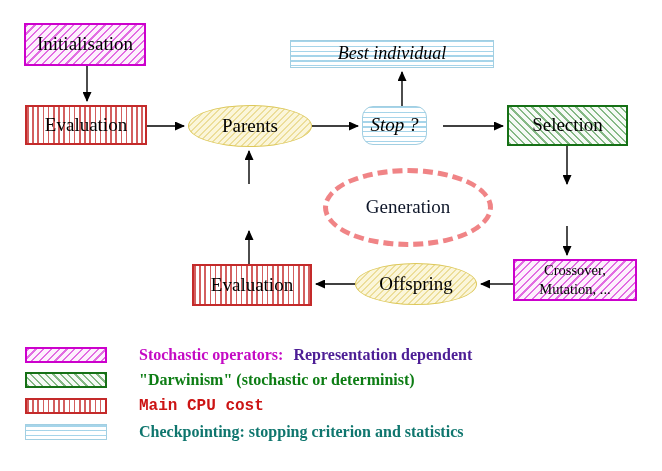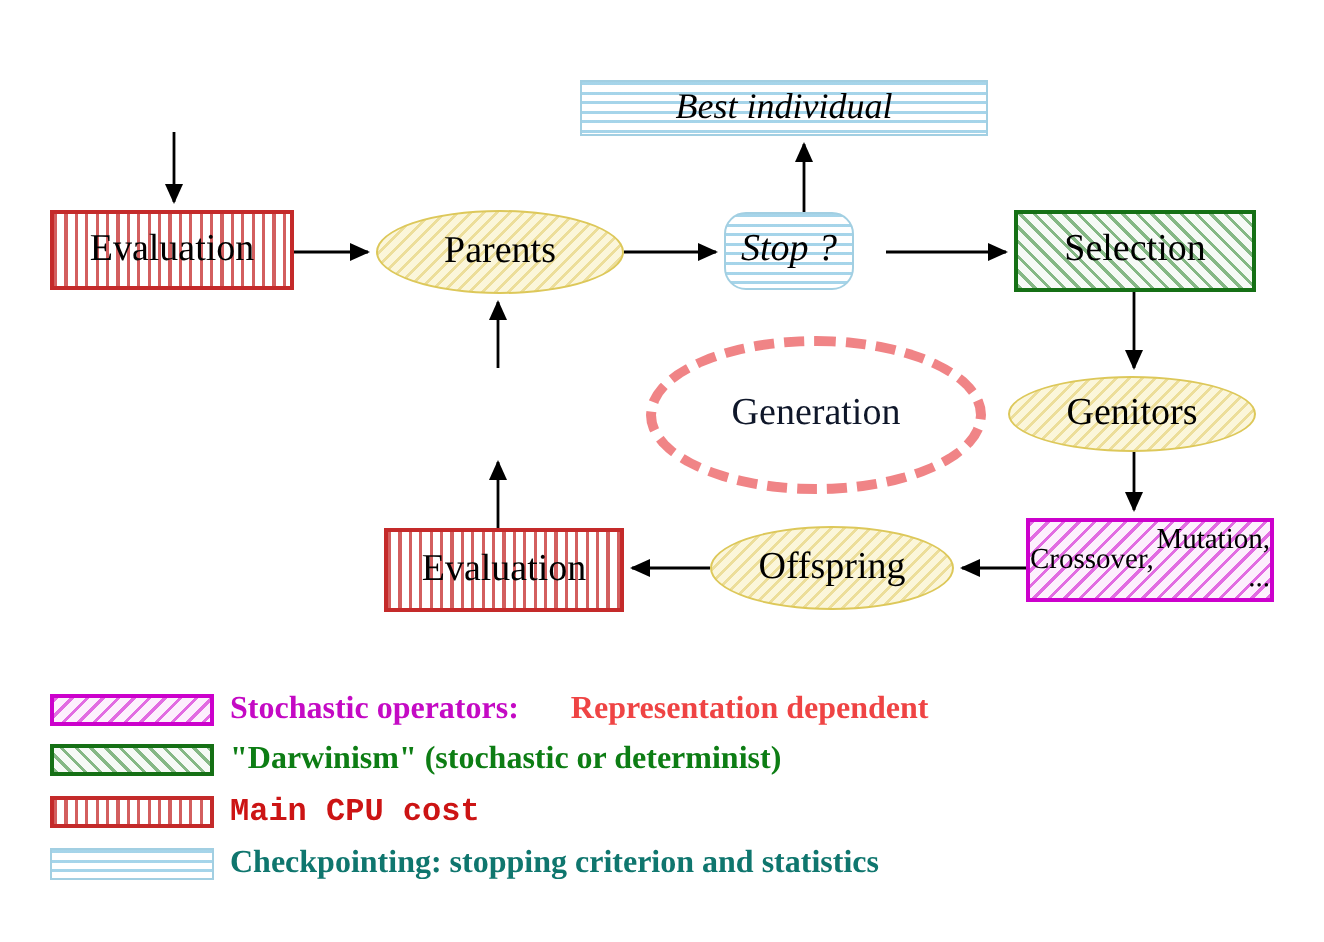--- a/index.html
+++ b/index.html
@@ -38,25 +38,25 @@
   .dashed-ellipse{
     border:5px dashed #f08486;border-radius:50%;
     color:#0f172a;font-size:19px;background:transparent;
   }
   
   #arrows{position:absolute;left:0;top:0;width:662px;height:471px;pointer-events:none;}
   
   .legend-row{position:absolute;display:flex;align-items:center;height:18px;left:25px;}
   .swatch{width:82px;height:16px;flex:0 0 82px;}
   .legend-text{
-    margin-left:8px;font-weight:bold;font-size:16px;white-space:nowrap;
+    margin-left:32px;font-weight:bold;font-size:16px;white-space:nowrap;
     font-family:"Liberation Serif","DejaVu Serif",serif;
   }
   .t-magenta{color:#c40ac4;}
-  .t-gold{color:#ef4444;margin-left:26px;}
+  .t-gold{color:#4c1d95;margin-left:10px;}
   .t-green{color:#0d7d14;}
   .t-red{color:#cc1414;font-family:Liberation Mono, monospace;}
   .t-cyan{color:#0f766e;}
   .two-line{font-size:14.5px;line-height:1.3;}
 </style>
 </head>
 <body>
 
 <div id="canvas">
 
@@ -72,34 +72,34 @@
     <line x1="402" y1="106" x2="402" y2="72" stroke="#000" stroke-width="1.4" marker-end="url(#ah)"></line>
     <line x1="443" y1="126" x2="503" y2="126" stroke="#000" stroke-width="1.4" marker-end="url(#ah)"></line>
     <line x1="567" y1="146" x2="567" y2="184" stroke="#000" stroke-width="1.4" marker-end="url(#ah)"></line>
     <line x1="567" y1="226" x2="567" y2="255" stroke="#000" stroke-width="1.4" marker-end="url(#ah)"></line>
     <line x1="513" y1="284" x2="481" y2="284" stroke="#000" stroke-width="1.4" marker-end="url(#ah)"></line>
     <line x1="355" y1="284" x2="316" y2="284" stroke="#000" stroke-width="1.4" marker-end="url(#ah)"></line>
     <line x1="249" y1="264" x2="249" y2="231" stroke="#000" stroke-width="1.4" marker-end="url(#ah)"></line>
     <line x1="249" y1="184" x2="249" y2="151" stroke="#000" stroke-width="1.4" marker-end="url(#ah)"></line>
   </svg>
 
+  <div class="node hatch-magenta" style="left:24px;top:23px;width:122px;height:43px;">Initialisation</div>
 
   <div class="node stripes-red" style="left:25px;top:105px;width:122px;height:40px;">Evaluation</div>
 
   <div class="node hatch-yellow" style="left:188px;top:105px;width:124px;height:42px;">Parents</div>
 
   <div class="node stripes-cyan" style="left:290px;top:40px;width:204px;height:28px;font-size:18px;">Best individual</div>
 
   <div class="node stripes-cyan rounded" style="left:362px;top:106px;width:65px;height:39px;">Stop ?</div>
 
   <div class="node hatch-green" style="left:507px;top:105px;width:121px;height:41px;">Selection</div>
 
-  <div class="node hatch-yellow" style="left:504px;top:188px;width:124px;height:38px;">Genitors</div>
 
-  <div class="node hatch-magenta two-line" style="left:513px;top:259px;width:124px;height:42px;flex-direction:row;text-align:right;">
+  <div class="node hatch-magenta two-line" style="left:513px;top:259px;width:124px;height:42px;flex-direction:column;">
     <span>Crossover,</span>
     <span>Mutation, ...</span>
   </div>
 
   <div class="node hatch-yellow" style="left:355px;top:263px;width:122px;height:42px;">Offspring</div>
 
   <div class="node stripes-red" style="left:192px;top:264px;width:120px;height:42px;">Evaluation</div>
 
 
   <div class="node dashed-ellipse" style="left:323px;top:168px;width:170px;height:79px;">Generation</div>

